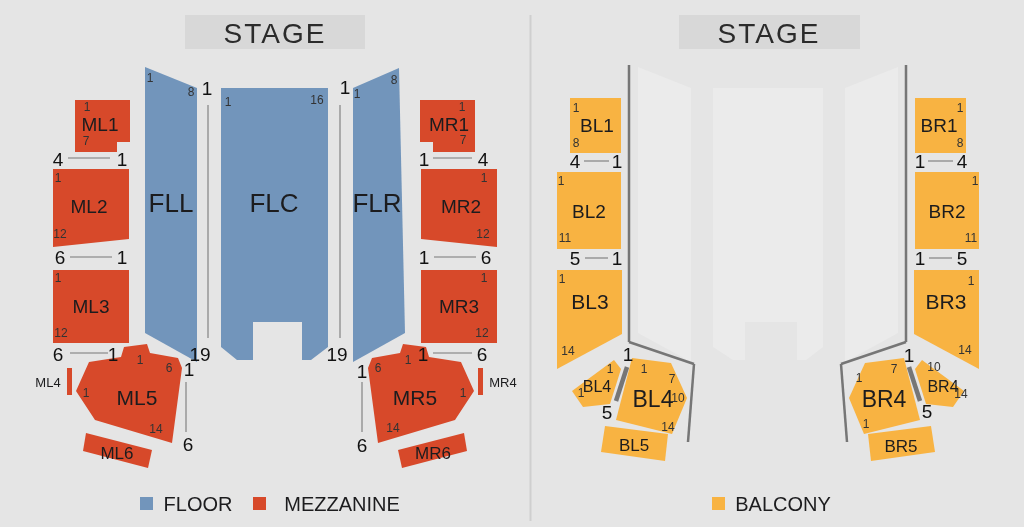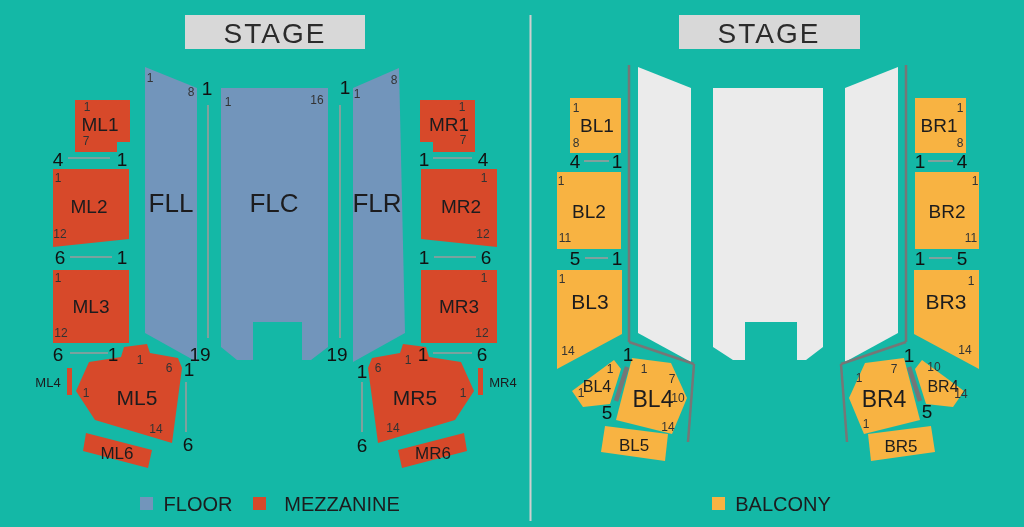--- a/index.html
+++ b/index.html
@@ -1,16 +1,16 @@
 <!DOCTYPE html>
 <html><head>
 <meta charset="utf-8">
 <style>
   html,body{margin:0;padding:0;background:#ffffff;}
-  .page{width:1024px;height:527px;position:relative;background:#14b8a6;overflow:hidden;}
+  .page{width:1024px;height:527px;position:relative;background:#e5e5e5;overflow:hidden;}
   svg{display:block;}
   text{font-family:"Liberation Sans", sans-serif;}
   .stage-text{letter-spacing:2px;}
 </style>
 </head>
 <body>
 
 <div class="page">
   <svg id="map" width="1024" height="527" viewBox="0 0 1024 527">
       <rect x="185" y="15" width="180" height="34" fill="#d8d8d8"></rect>

